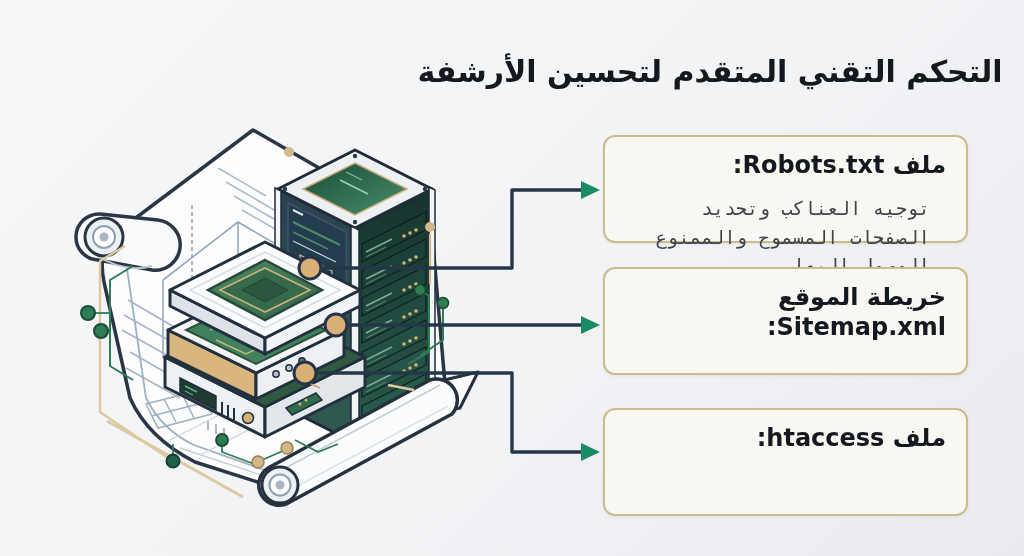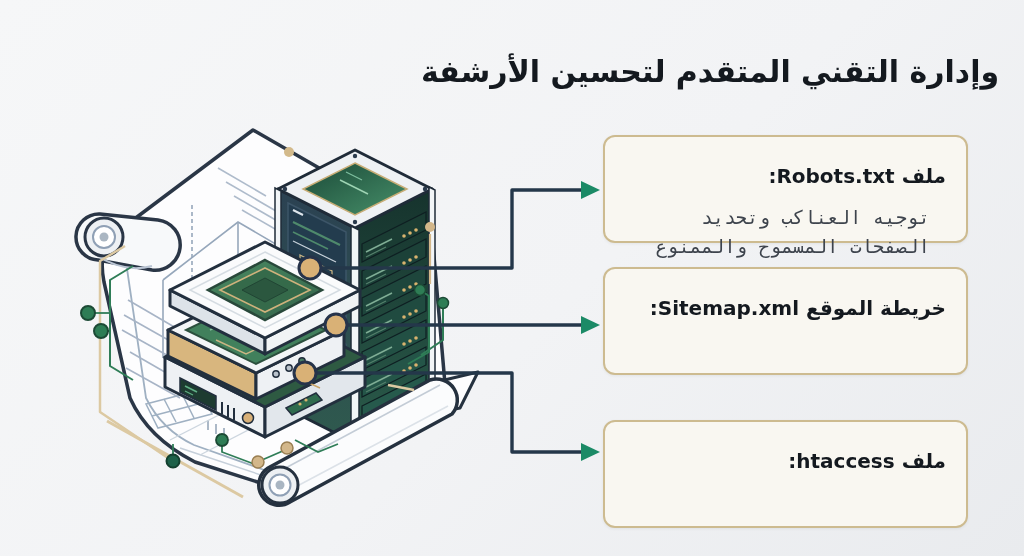--- a/index.html
+++ b/index.html
@@ -41,37 +41,37 @@
     box-sizing:border-box;
     background:var(--card-bg);
     border:2px solid var(--card-border);
     border-radius:12px;
     padding:11px 20px 10px 14px;
     direction:rtl;
     text-align:right;
     box-shadow:0 1px 3px rgba(40,50,60,0.07);
   }
   .card-heading{
-    font-size:20px;
+    font-size:24px;
     font-weight:bold;
     color:var(--title-color);
-    margin:16px 0 5px 0;
+    margin:2px 0 5px 0;
     line-height:1.25;
     text-align:right;
   }
   .card-body{
     font-size:19px;
     color:var(--body-color);
     line-height:1.5;
     margin:16px;
     font-family:Liberation Mono, monospace;
   }
   .card1{top:135px;}
   .card2{top:267px;}
-  .card3{top:420px;}
+  .card3{top:408px;}
 </style>
 </head>
 <body>
 
 <div class="stage">
 
   <svg class="illustration" viewBox="0 0 1024 556" xmlns="http://www.w3.org/2000/svg">
     <defs>
       <linearGradient id="gScreen" x1="0" y1="0" x2="1" y2="1">
         <stop offset="0" stop-color="#1b4a38"></stop>
@@ -356,21 +356,21 @@
       <polygon points="581,316 600,325 581,334"></polygon>
       <polygon points="581,443 600,452 581,461"></polygon>
     </g>
     <g fill="#d9b176" stroke="#26334a" stroke-width="3">
       <circle cx="310" cy="268" r="11"></circle>
       <circle cx="336" cy="325" r="11"></circle>
       <circle cx="305" cy="373" r="11"></circle>
     </g>
   </svg>
 
-  <h1 class="page-title">وإدارة التقني المتقدم لتحسين الأرشفة</h1>
+  <h1 class="page-title">التحكم التقني المتقدم لتحسين الأرشفة</h1>
 
   <div class="card card1">
     <div class="card-heading">ملف Robots.txt:</div>
     <p class="card-body">توجيه العناكب وتحديد الصفحات المسموح والممنوع الوصول إليها.</p>
   </div>
 
   <div class="card card2">
     <div class="card-heading">خريطة الموقع Sitemap.xml:</div>
   </div>
 

